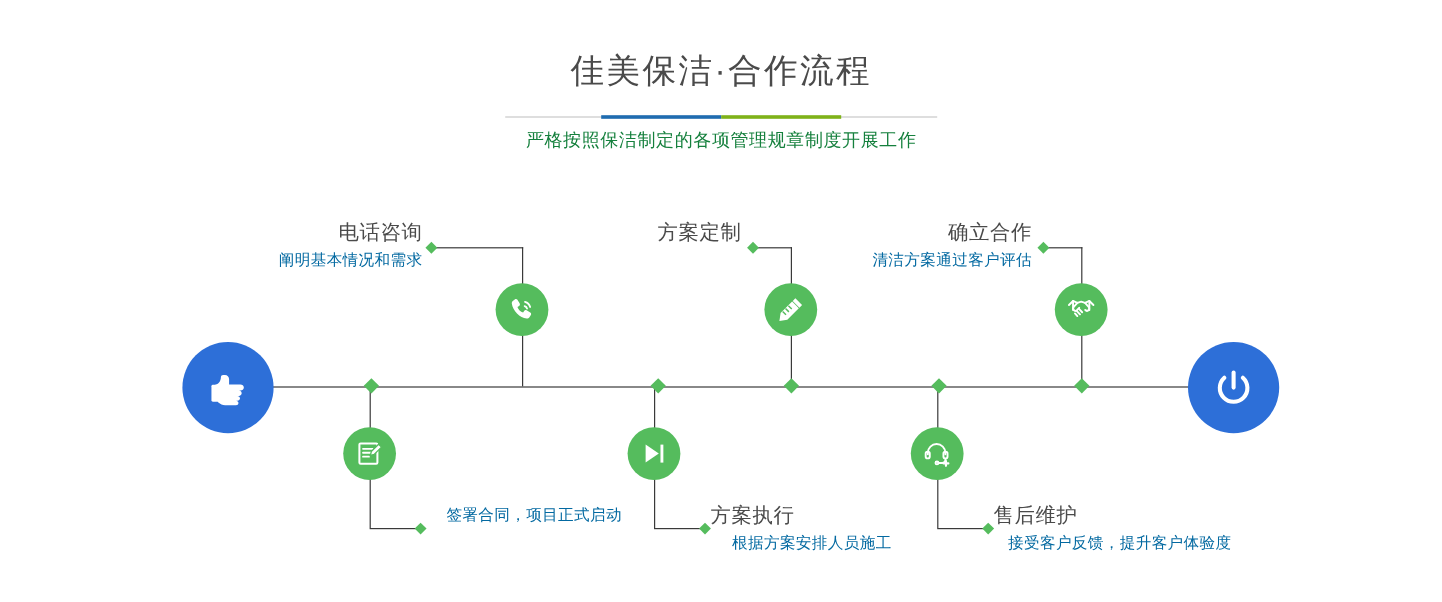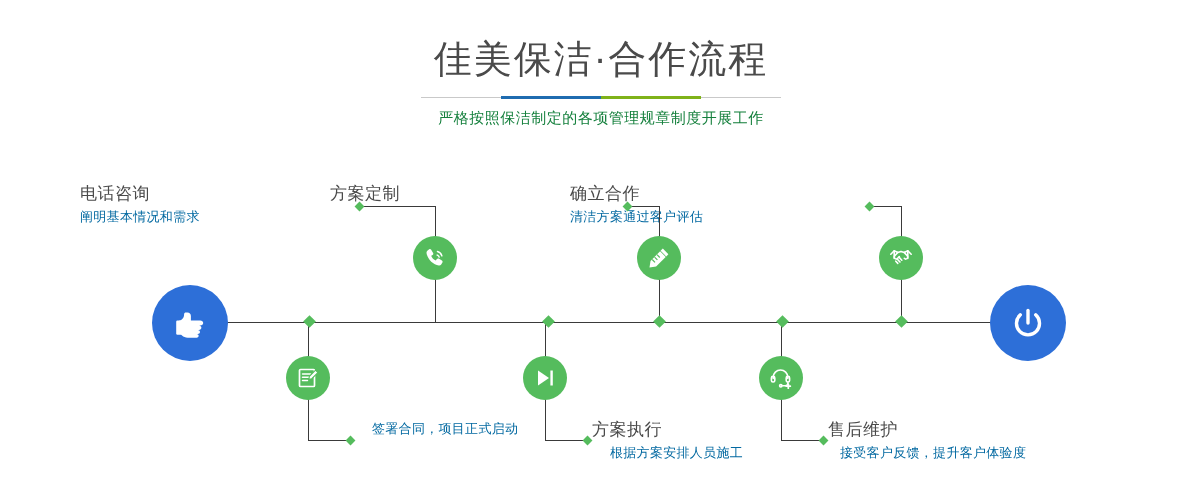--- a/index.html
+++ b/index.html
@@ -22,21 +22,21 @@
     left: 0;
     width: 1202px;
     height: 150px;
     text-align: center;
   }
   .page-title {
     position: absolute;
     top: 36px;
     left: 0;
     width: 1202px;
-    font-size: 38px;
+    font-size: 28px;
     letter-spacing: 2px;
     color: #4a4a4a;
     font-weight: normal;
     line-height: 46px;
   }
   .divider {
     position: absolute;
     top: 96px;
     left: 421px;
     width: 360px;
@@ -150,21 +150,21 @@
     height: 7px;
     transform: rotate(45deg);
     z-index: 2;
   }
 
   
   .label-block {
     position: absolute;
     white-space: nowrap;
   }
-  .label-block.above { }
+  .label-block.above { text-align: right; }
   .label-block.below { text-align: left; }
   .label-title {
     font-size: 17px;
     color: #4a4a4a;
     line-height: 24px;
     letter-spacing: 0.5px;
   }
   .label-desc {
     font-size: 13px;
     color: #0369a1;

